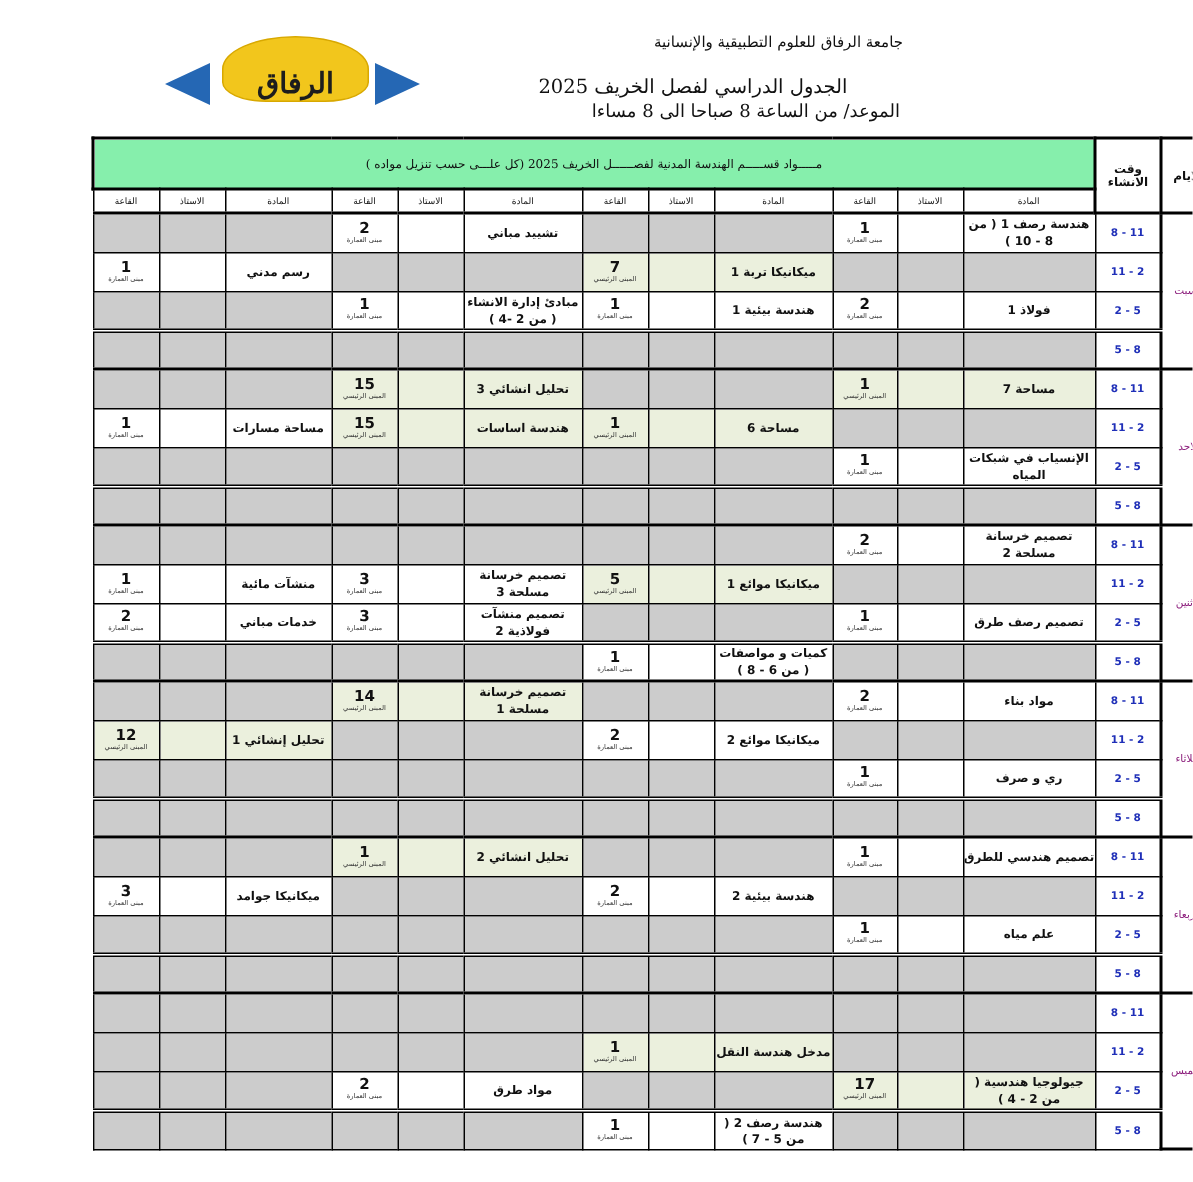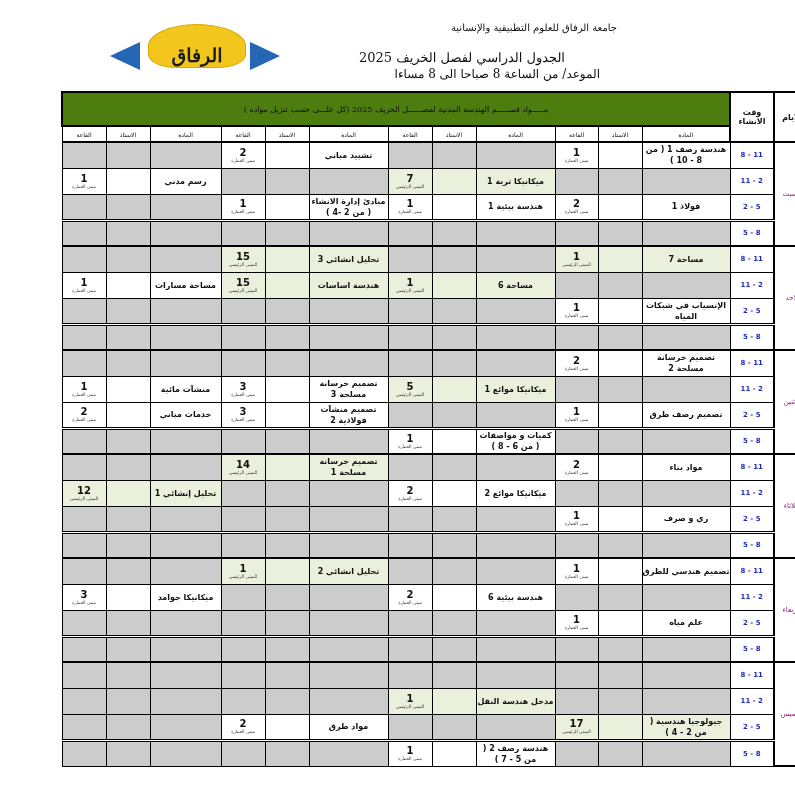--- a/index.html
+++ b/index.html
@@ -1,31 +1,31 @@
 <!DOCTYPE html>
 <html><head>
 <meta charset="utf-8">
 <style>
   * { box-sizing: border-box; margin: 0; padding: 0; }
   body { width: 795px; height: 788px; background: #ffffff; font-family: "DejaVu Sans", sans-serif; position: relative; overflow: hidden; }
   .hdr-text { position: absolute; right: 170px; text-align: center; font-family: "DejaVu Serif", serif; color: #111; }
-  .hdr-1 { top: 22px; font-size: 10px; right: 178px; }
+  .hdr-1 { top: 22px; font-size: 10px; right: 193px; }
   .hdr-2 { top: 50px; font-size: 13px; right: 230px; }
   .hdr-3 { top: 67px; font-size: 12px; right: 195px; }
   .logo { position: absolute; left: 110px; top: 22px; width: 170px; height: 66px; }
   .logo .oval { position: absolute; left: 38px; top: 2px; width: 98px; height: 44px; background: #f2c61c; border-radius: 50% 50% 30% 30%; border: 1px solid #d8a800; }
   .logo .ribbon { position: absolute; left: 22px; top: 34px; width: 128px; height: 20px; background: #1f5ea8; border: 1px solid #0f3d7a; color: #f7e27a; font-size: 8px; text-align: center; line-height: 18px; }
   .logo .tail-l { position: absolute; left: 0; top: 20px; width: 0; height: 0; border-top: 14px solid transparent; border-bottom: 14px solid transparent; border-right: 30px solid #2567b4; }
   .logo .tail-r { position: absolute; right: 0; top: 20px; width: 0; height: 0; border-top: 14px solid transparent; border-bottom: 14px solid transparent; border-left: 30px solid #2567b4; }
   .logo .name { position: absolute; left: 38px; top: 6px; width: 98px; text-align: center; font-family: "DejaVu Serif", serif; font-size: 19px; color: #1d1d1d; font-weight: bold; margin-top: 16px; }
 
   table.sched { position: absolute; left: 61px; top: 91px; width: 729px; border-collapse: collapse; table-layout: fixed; direction: rtl; }
   table.sched td { border: 1px solid #000; text-align: center; vertical-align: middle; font-size: 8px; font-weight: bold; color: #111; overflow: hidden; }
   table.sched tr.hd td { border-width: 2px; }
-  .title-cell { background: #4d7c0f; height: 34px; font-size: 11px; font-family: "DejaVu Serif", serif; color: #6a1a0a; font-weight: normal !important; }
+  .title-cell { background: #86efac; height: 34px; font-size: 11px; font-family: "DejaVu Serif", serif; color: #6a1a0a; font-weight: normal !important; }
   .colhdr td { height: 16px; font-size: 6px !important; font-weight: normal !important; }
   .day-cell { font-size: 7px !important; color: #8a1a7a !important; font-weight: normal !important; border-width: 2px !important; }
   .time-cell { color: #1f2fb8 !important; font-size: 7px !important; margin-left: 28px; }
   td.g { background: #cccccc; }
   td.y { background: #ebf0dd; }
   td.w { background: #ffffff; }
   .rm { display: block; font-size: 10px; line-height: 11px; }
   .bl { display: block; font-size: 4.5px; font-weight: normal; color: #333; line-height: 6px; }
   .subj { font-size: 8px; line-height: 11px; display: block; }
   tr.r td { height: 26px; }
@@ -483,21 +483,21 @@
         <td class="g"></td>
         <td class="g"></td>
         <td class="g"></td>
       </tr>
       <tr class="r">
         <td class="time-cell">2 - 11</td>
         <td class="g"></td>
         <td class="g"></td>
         <td class="g"></td>
         <td class="w">
-          <span class="subj">هندسة بيئية 6</span>
+          <span class="subj">هندسة بيئية 2</span>
         </td>
         <td class="w"></td>
         <td class="w">
           <span class="rm">2</span>
           <span class="bl">مبنى العمارة</span>
         </td>
         <td class="g"></td>
         <td class="g"></td>
         <td class="g"></td>
         <td class="w">

